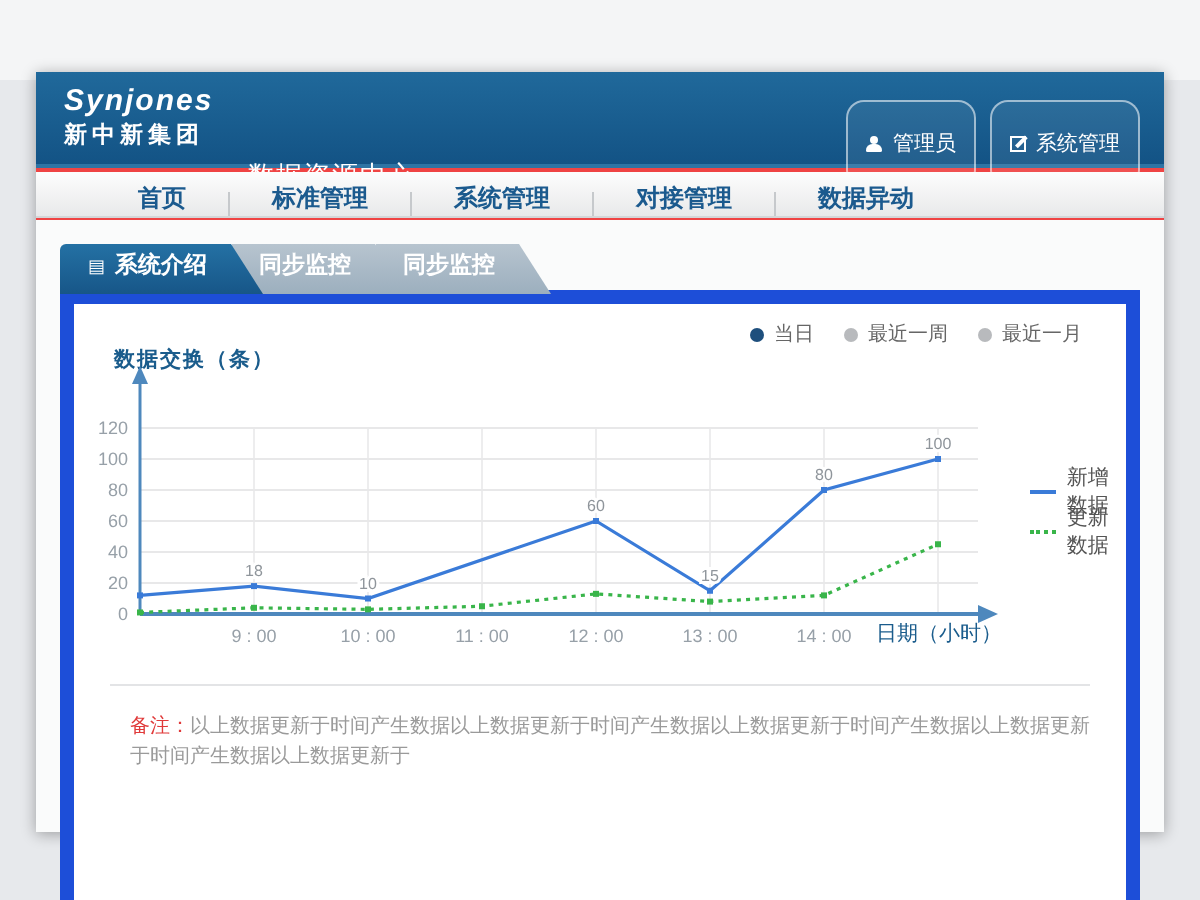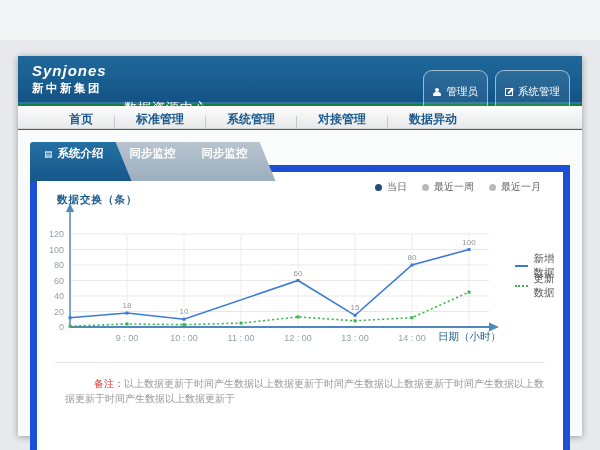--- a/index.html
+++ b/index.html
@@ -4,22 +4,22 @@
 <style>
   * { margin:0; padding:0; box-sizing:border-box; }
   html,body { width:600px; height:450px; }
   body {
     position:relative; overflow:hidden;
     background:#e7e9ec;
     font-family:"Liberation Sans","DejaVu Sans",sans-serif;
   }
   .top-strip { position:absolute; top:0; left:0; right:0; height:40px; background:#f4f5f6; }
   .window {
-    position:absolute; left:18px; top:56px; width:564px; height:380px;
-    background:#15803d; box-shadow:0 1px 7px rgba(0,0,0,.33);
+    position:absolute; left:18px; top:36px; width:564px; height:380px;
+    background:#ef4444; box-shadow:0 1px 7px rgba(0,0,0,.33);
   }
   
   .app-header {
     position:absolute; top:0; left:0; right:0; height:48px;
     background:linear-gradient(#20699b,#135385);
     border-bottom:2px solid #2e74a4;
   }
   .logo { position:absolute; left:14px; top:7px; color:#fff; line-height:1.1; }
   .logo-en { font-style:italic; font-weight:bold; font-size:15px; letter-spacing:1px; }
   .logo-cn { font-weight:bold; font-size:11.5px; letter-spacing:2.5px; margin-top:2px; }
@@ -44,21 +44,21 @@
     background:linear-gradient(#fdfdfd,#e8e9ea);
     border-bottom:1px solid #d4d6d8;
     display:flex; align-items:flex-end; padding-left:30px;
   }
   .nav-item { color:#1b5a8e; font-weight:bold; font-size:12px; padding:0 21px; cursor:pointer; }
   .nav-sep { width:1px; height:12px; background:#c6c9cc; }
   
   .content { position:absolute; top:74px; left:0; right:0; bottom:0; background:#fafbfb; }
   .tab-bar { position:absolute; top:12px; left:12px; display:flex; }
   .tab {
-    position:relative; height:39px; line-height:23px; color:#fff;
+    position:relative; height:25px; line-height:23px; color:#fff;
     font-size:11.5px; font-weight:bold; padding:0 28px 0 14px; margin-right:-16px;
     clip-path:polygon(0 0, calc(100% - 16px) 0, 100% 100%, 0 100%);
     cursor:pointer; white-space:nowrap;
   }
   .tab.active { background:linear-gradient(#2471a4,#175688); border-radius:3px 0 0 0; }
   .tab.inactive { background:linear-gradient(#b7c4cf,#9cafbe); }
   .tab-icon { margin-right:5px; font-size:9px; }
   .panel {
     position:absolute; top:35px; left:12px; right:12px; height:312px;
     background:#fff; border:7px solid #1d4ed8; z-index:0;
@@ -68,21 +68,21 @@
   .radio-dot { width:7px; height:7px; border-radius:50%; background:#b8babd; }
   .radio-dot.sel { background:#1e4f7d; }
   .ylabel { position:absolute; top:21px; left:20px; font-size:10.5px; font-weight:bold; color:#1a5c8c; letter-spacing:1px;text-align:right; }
   .chart-svg { position:absolute; top:30px; left:0; width:536px; height:150px; }
   .xlabel { position:absolute; top:158px; right:62px; font-size:10.5px; font-weight:normal; color:#1a5c8c; }
   .chart-legend { position:absolute; left:478px; top:84px; }
   .cl-item { display:flex; align-items:center; gap:5px; height:20px; font-size:10.5px; color:#555;justify-content:space-between; }
   .cl-line { width:19px; height:0; display:inline-block; }
   .divider { position:absolute; top:190px; left:18px; right:18px; border-top:1px solid #e3e4e6; }
   .note { position:absolute; top:204px; left:28px; right:16px; font-size:10px; line-height:1.5; }
-  .note-label { color:#e03a3a;margin-left:29px; }
+  .note-label { color:#e03a3a; }
   .note-text { color:#9a9a9a; }
 </style>
 </head>
 <body>
 
 <div class="top-strip"></div>
 
 <div class="window">
 
   <div class="app-header">

